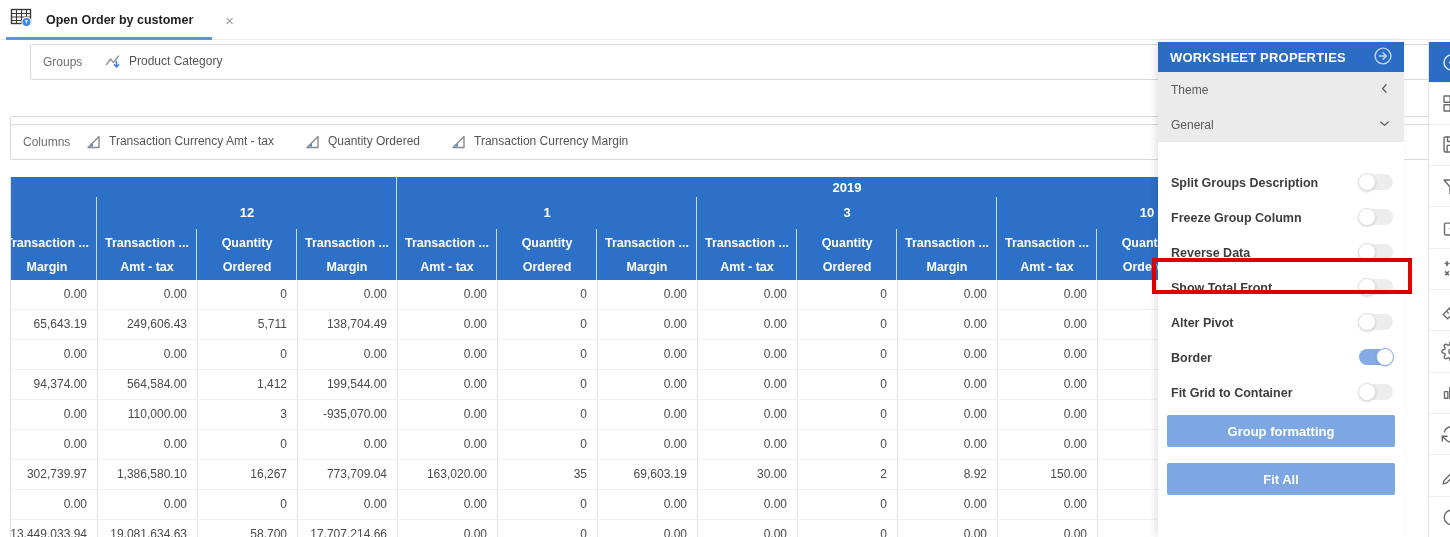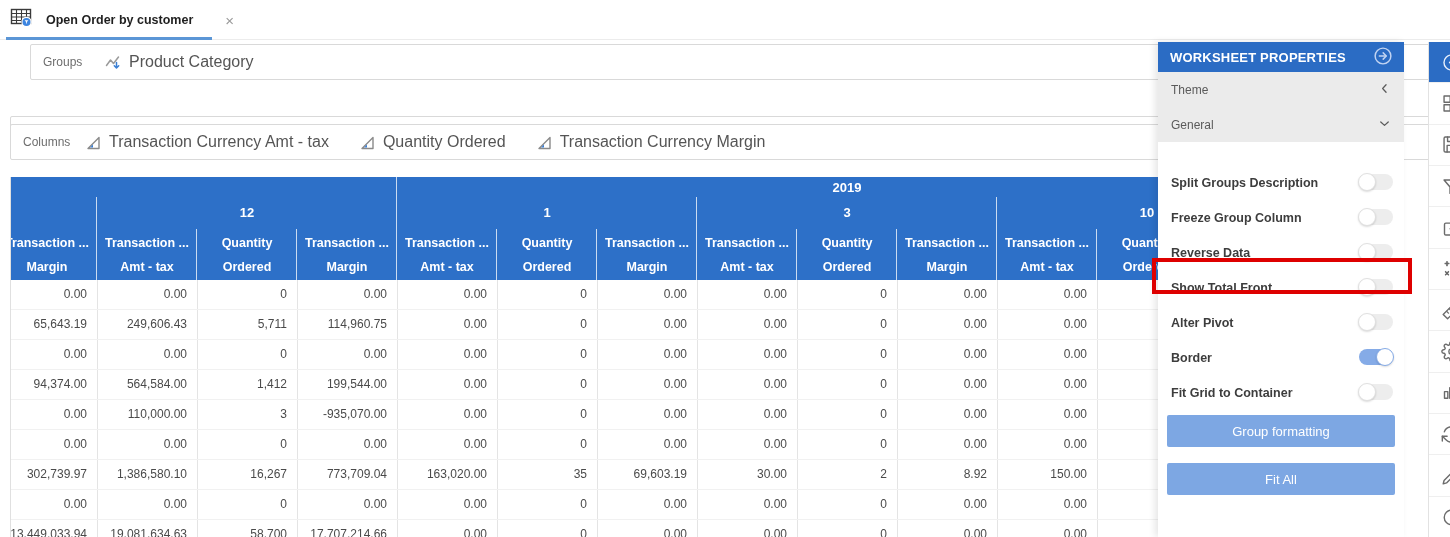--- a/index.html
+++ b/index.html
@@ -9,21 +9,21 @@
   
   .tabbar{position:absolute;left:0;top:0;width:100%;height:40px;background:#fff;border-bottom:1px solid #ececec;box-sizing:border-box;}
   .tab{position:absolute;left:10px;top:3px;height:34px;display:flex;align-items:center;}
   .tab-title{font-size:12.5px;font-weight:700;color:#1f1f1f;margin-left:12px;}
   .tab-close{margin-left:32px;color:#9a9a9a;font-size:15px;line-height:15px;cursor:pointer;}
   .tab-underline{position:absolute;left:6px;top:37px;width:206px;height:3px;background:#5b96d6;}
 
   
   .bar{position:absolute;left:10px;width:1430px;height:36px;background:#fff;border:1px solid #d9d9d9;border-radius:2px;display:flex;align-items:center;box-sizing:border-box;}
   .bar-label{width:62px;padding-left:12px;font-size:12px;color:#6e6e6e;flex:0 0 auto;}
-  .bar-item{display:flex;align-items:flex-end;margin-right:30px;font-size:16px;color:#555;}
+  .bar-item{display:flex;align-items:flex-start;margin-right:30px;font-size:12px;color:#555;}
   .bar-item .ic{display:inline-flex;margin-right:7px;}
 
   
   .grid-wrap{position:absolute;left:10px;top:177px;width:1394px;height:360px;overflow:hidden;border-left:1px solid #e0e0e0;box-sizing:border-box;}
   .grid-inner{position:absolute;left:-14px;top:0;width:1300px;}
   .hdr{position:relative;height:103px;background:#2d70c8;color:#fff;display:flex;}
   .yg{display:flex;flex-direction:column;box-sizing:border-box;}
   .ylabel{height:20px;line-height:22px;text-align:center;font-weight:700;font-size:13px;}
   .mrow{display:flex;flex:1;}
   .mg{display:flex;flex-direction:column;box-sizing:border-box;}
@@ -40,21 +40,21 @@
   .panel-hdr{height:30px;background:#2b6cc4;color:#fff;display:flex;align-items:center;justify-content:space-between;padding:0 10px 0 12px;font-weight:700;font-size:13px;letter-spacing:.2px;}
   .panel-sec{background:#ebebeb;}
   .sec-row{height:35px;display:flex;align-items:center;justify-content:space-between;padding:0 12px 0 13px;font-size:12px;color:#5a5a5a;cursor:pointer;}
   .tog-host{padding-top:13px;}
   .tog-row{height:35px;display:flex;align-items:flex-end;justify-content:space-between;padding:0 11px 0 13px;}
   .tog-label{font-size:12.5px;font-weight:600;color:#3d3d3d;}
   .tg{position:relative;width:34px;height:16px;border-radius:9px;background:#ededed;flex:0 0 auto;cursor:pointer;}
   .tg .knob{position:absolute;top:-1px;left:-1px;width:18px;height:18px;border-radius:50%;background:#fff;border:1px solid #e0e0e0;box-sizing:border-box;box-shadow:0 1px 2px rgba(0,0,0,.15);}
   .tg.on{background:#85abe7;}
   .tg.on .knob{left:17px;border-color:#85abe7;}
-  .pbtn{margin:15px 9px 0 9px;height:32px;background:#7da7e3;color:#fff;display:flex;align-items:center;justify-content:center;font-size:13px;font-weight:400;border-radius:2px;cursor:pointer;}
+  .pbtn{margin:15px 9px 0 9px;height:32px;background:#7da7e3;color:#fff;display:flex;align-items:center;justify-content:center;font-size:13px;font-weight:700;border-radius:2px;cursor:pointer;}
   .pbtn + .pbtn{margin-top:16px;}
 
   
   .red-box{position:absolute;left:1152px;top:258px;width:260px;height:36px;border:4px solid #de0000;box-sizing:border-box;z-index:60;pointer-events:none;}
 
   
   .strip{position:absolute;right:0;top:42px;width:46px;height:495px;background:#fff;border-left:1px solid #e2e2e2;display:flex;flex-direction:column;box-sizing:border-box;z-index:40;}
   .strip-cell{flex:1;display:flex;align-items:center;justify-content:center;border-bottom:1px solid #efefef;cursor:pointer;}
   .strip-cell:last-child{border-bottom:none;}
   .strip-cell svg{stroke:#6b6b6b;}
@@ -262,21 +262,21 @@
           <div class="dc">0.00</div>
           <div class="dc">0</div>
           <div class="dc">0.00</div>
           <div class="dc">0.00</div>
           <div class="dc"></div>
         </div>
         <div class="drow">
           <div class="dc">65,643.19</div>
           <div class="dc">249,606.43</div>
           <div class="dc">5,711</div>
-          <div class="dc">114,960.75</div>
+          <div class="dc">138,704.49</div>
           <div class="dc">0.00</div>
           <div class="dc">0</div>
           <div class="dc">0.00</div>
           <div class="dc">0.00</div>
           <div class="dc">0</div>
           <div class="dc">0.00</div>
           <div class="dc">0.00</div>
           <div class="dc"></div>
         </div>
         <div class="drow">

